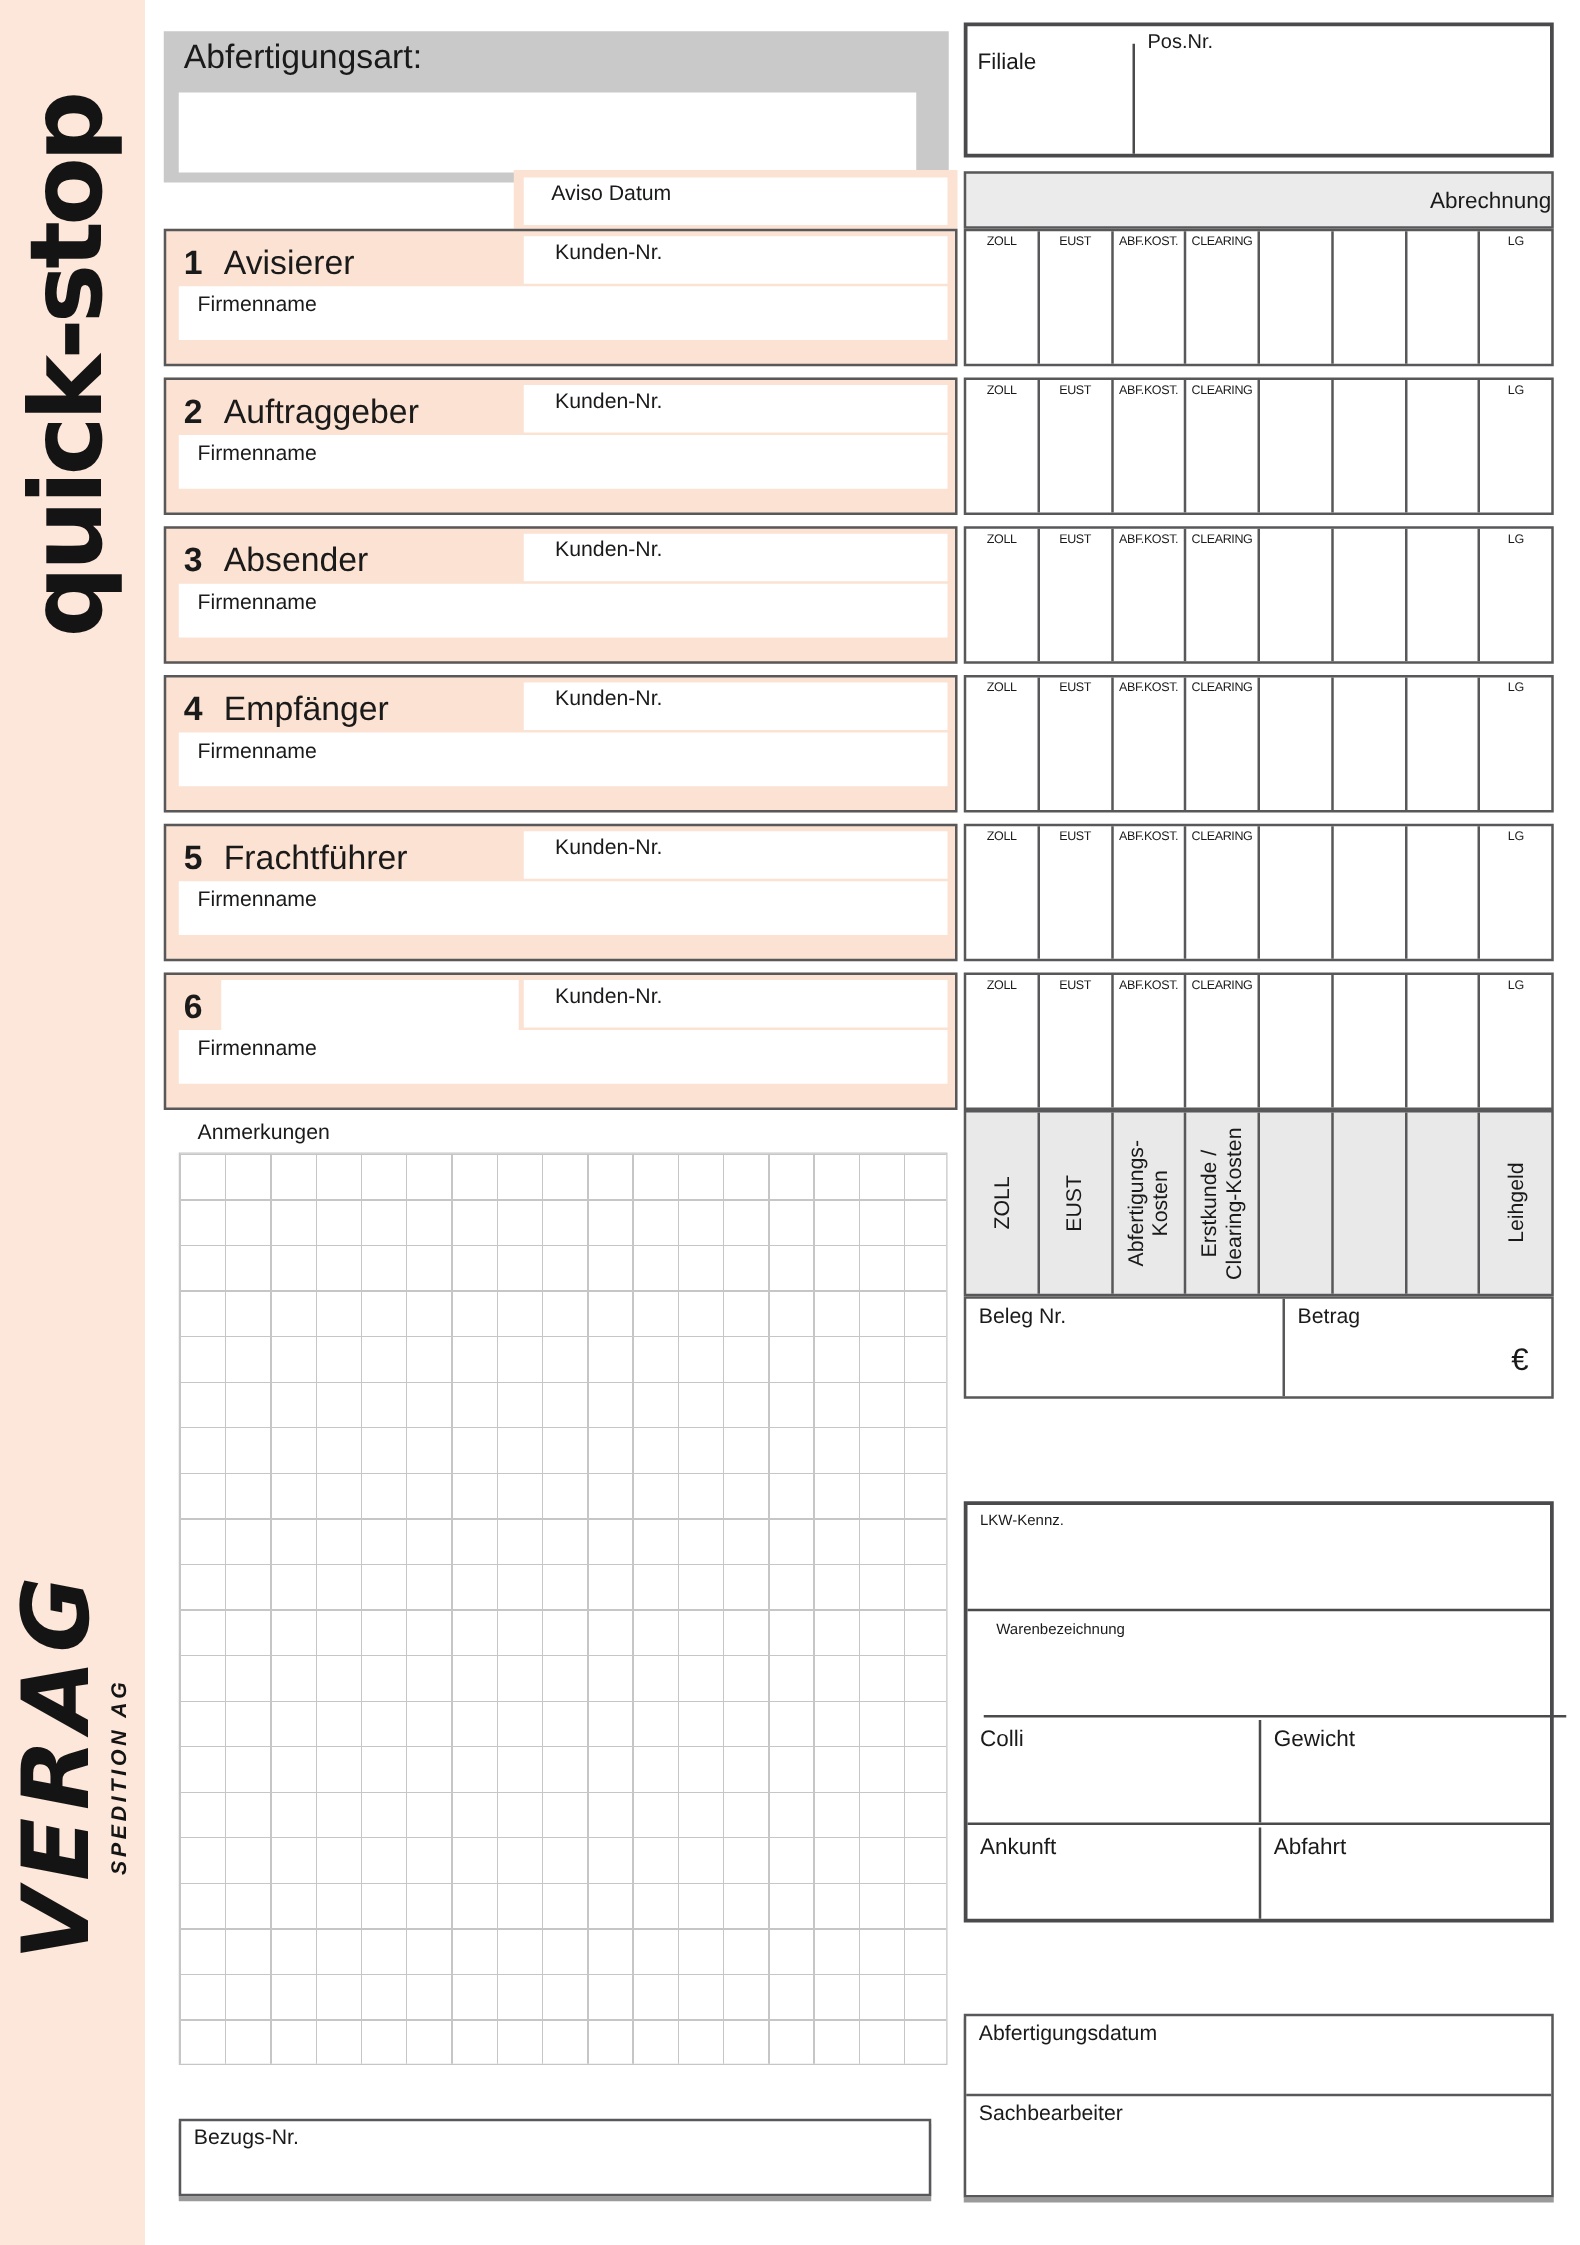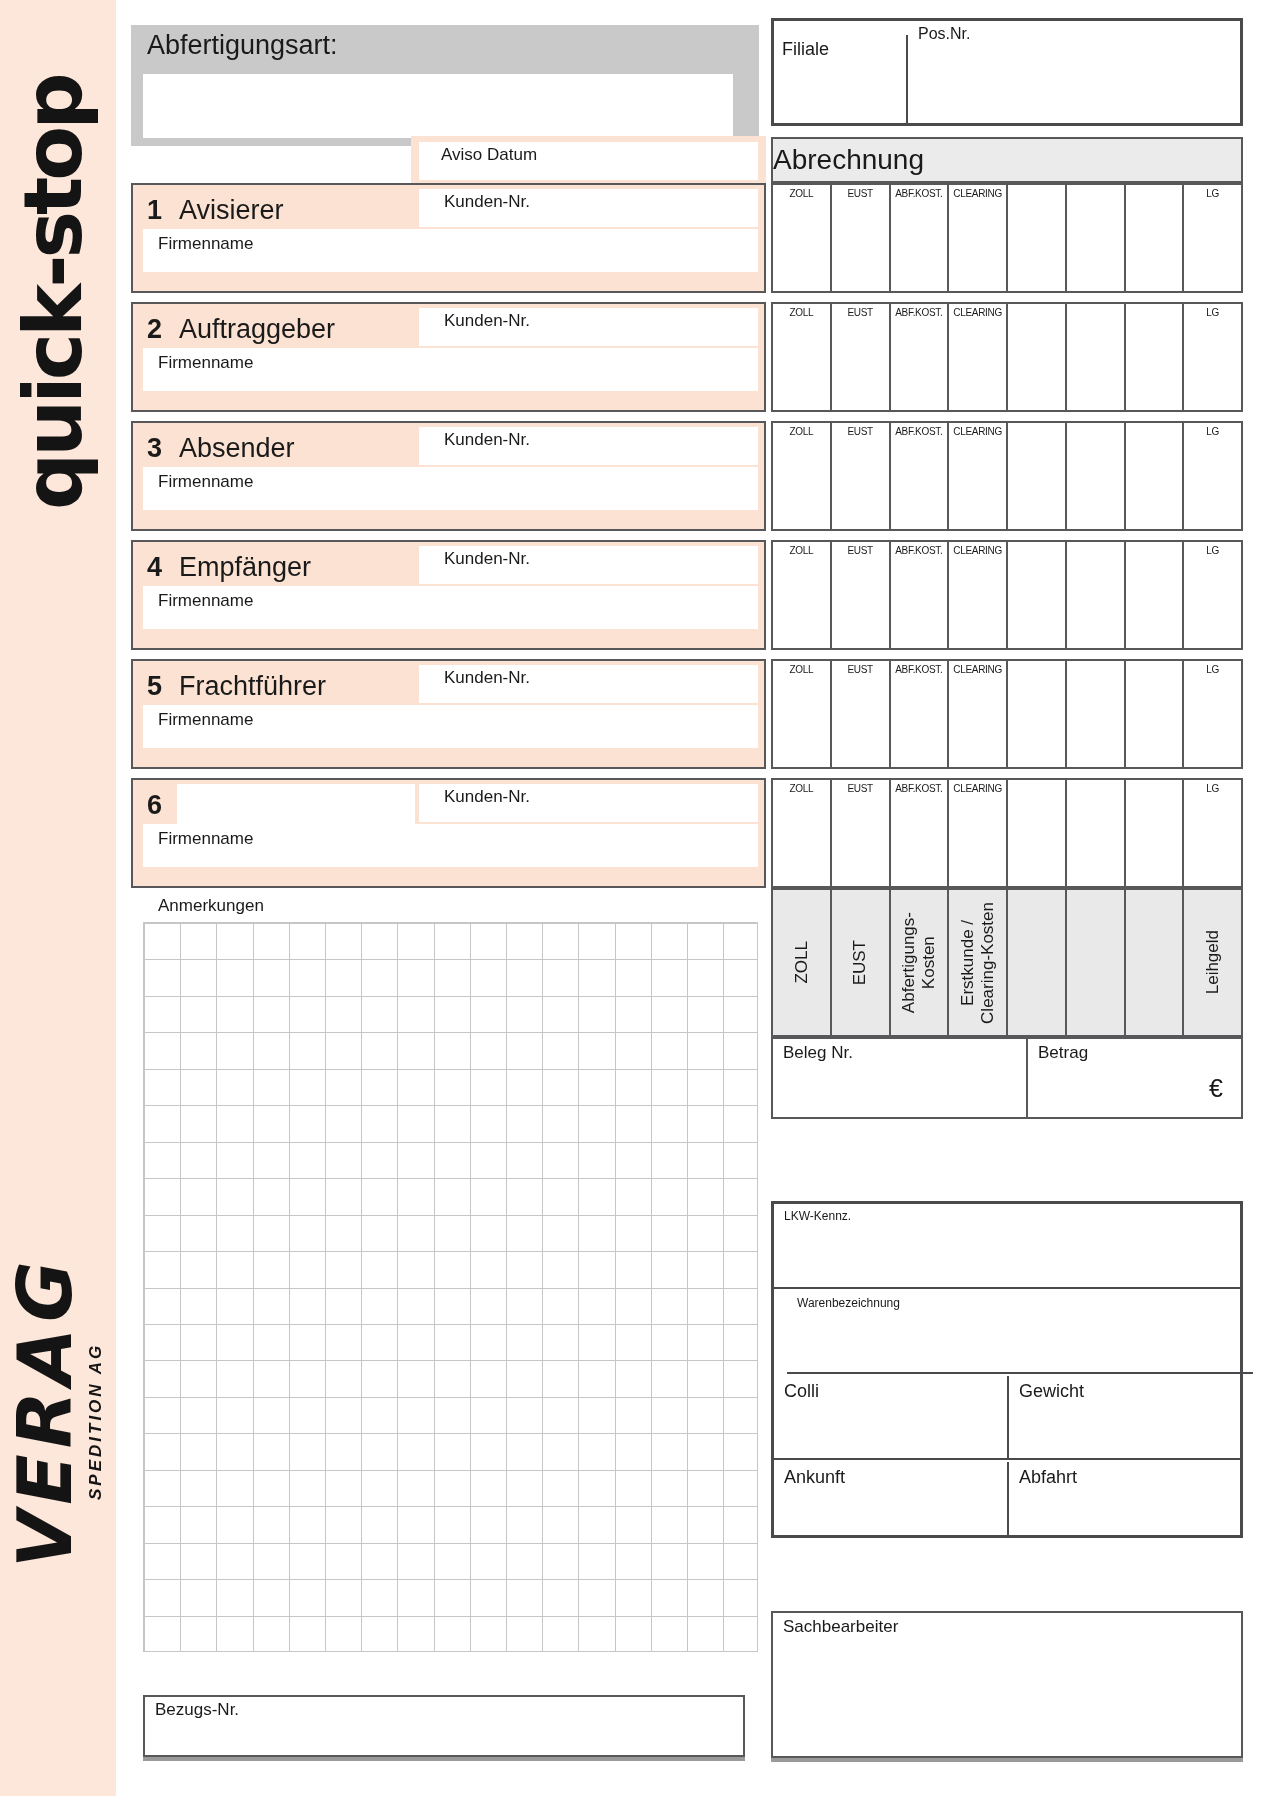--- a/index.html
+++ b/index.html
@@ -40,21 +40,21 @@
   .sec .num{position:absolute;left:14px;top:10px;font-size:27px;font-weight:bold;}
   .sec .slabel{position:absolute;left:46px;top:10px;font-size:27px;}
   .sec .kunden{position:absolute;left:286px;top:4px;width:339px;height:38px;background:#fff;}
   .sec .kunden span{display:block;padding:3px 25px;font-size:17px;}
   .sec .firmen{position:absolute;left:10px;top:44px;width:615px;height:43px;background:#fff;}
   .sec .firmen span{display:block;padding:5px 15px;font-size:17px;}
   .sec .blank6{position:absolute;left:44px;top:4px;width:238px;height:42px;background:#fff;}
 
   
   .abhead{position:absolute;left:771px;top:137px;width:472px;height:46px;background:#ebebeb;
-    border:2px solid #58585a;box-sizing:border-box;text-align:left;font-size:28px;line-height:42px;}
+    border:2px solid #58585a;box-sizing:border-box;text-align:right;font-size:18px;line-height:42px;}
   .abrow{position:absolute;left:771px;width:472px;height:110px;border:2px solid #58585a;
     box-sizing:border-box;display:flex;background:#fff;}
   .abrow .cell{flex:1;border-right:2px solid #58585a;font-size:10px;letter-spacing:-0.3px;
     text-align:center;padding-top:3px;overflow:hidden;}
   .abrow .cell:last-child{border-right:none;}
   .rotrow{position:absolute;left:771px;top:888px;width:472px;height:149px;border:2px solid #58585a;
     box-sizing:border-box;display:flex;background:#e9e9e9;}
   .rotrow .cell{flex:1;border-right:2px solid #58585a;display:flex;align-items:center;justify-content:center;}
   .rotrow .cell:last-child{border-right:none;}
   .rotrow .rlabel{writing-mode:vertical-rl;transform:rotate(180deg);font-size:17px;
@@ -306,17 +306,18 @@
       <div class="half1">Colli</div>
       <div class="half2">Gewicht</div>
     </div>
     <div class="row r4">
       <div class="half1">Ankunft</div>
       <div class="half2">Abfahrt</div>
     </div>
   </div>
 
   <div class="footright">
+    <div class="fr1">Abfertigungsdatum</div>
     <div class="fr2">Sachbearbeiter</div>
   </div>
   <div class="bezugs">Bezugs-Nr.</div>
 
 </div>
 
 </body></html>

